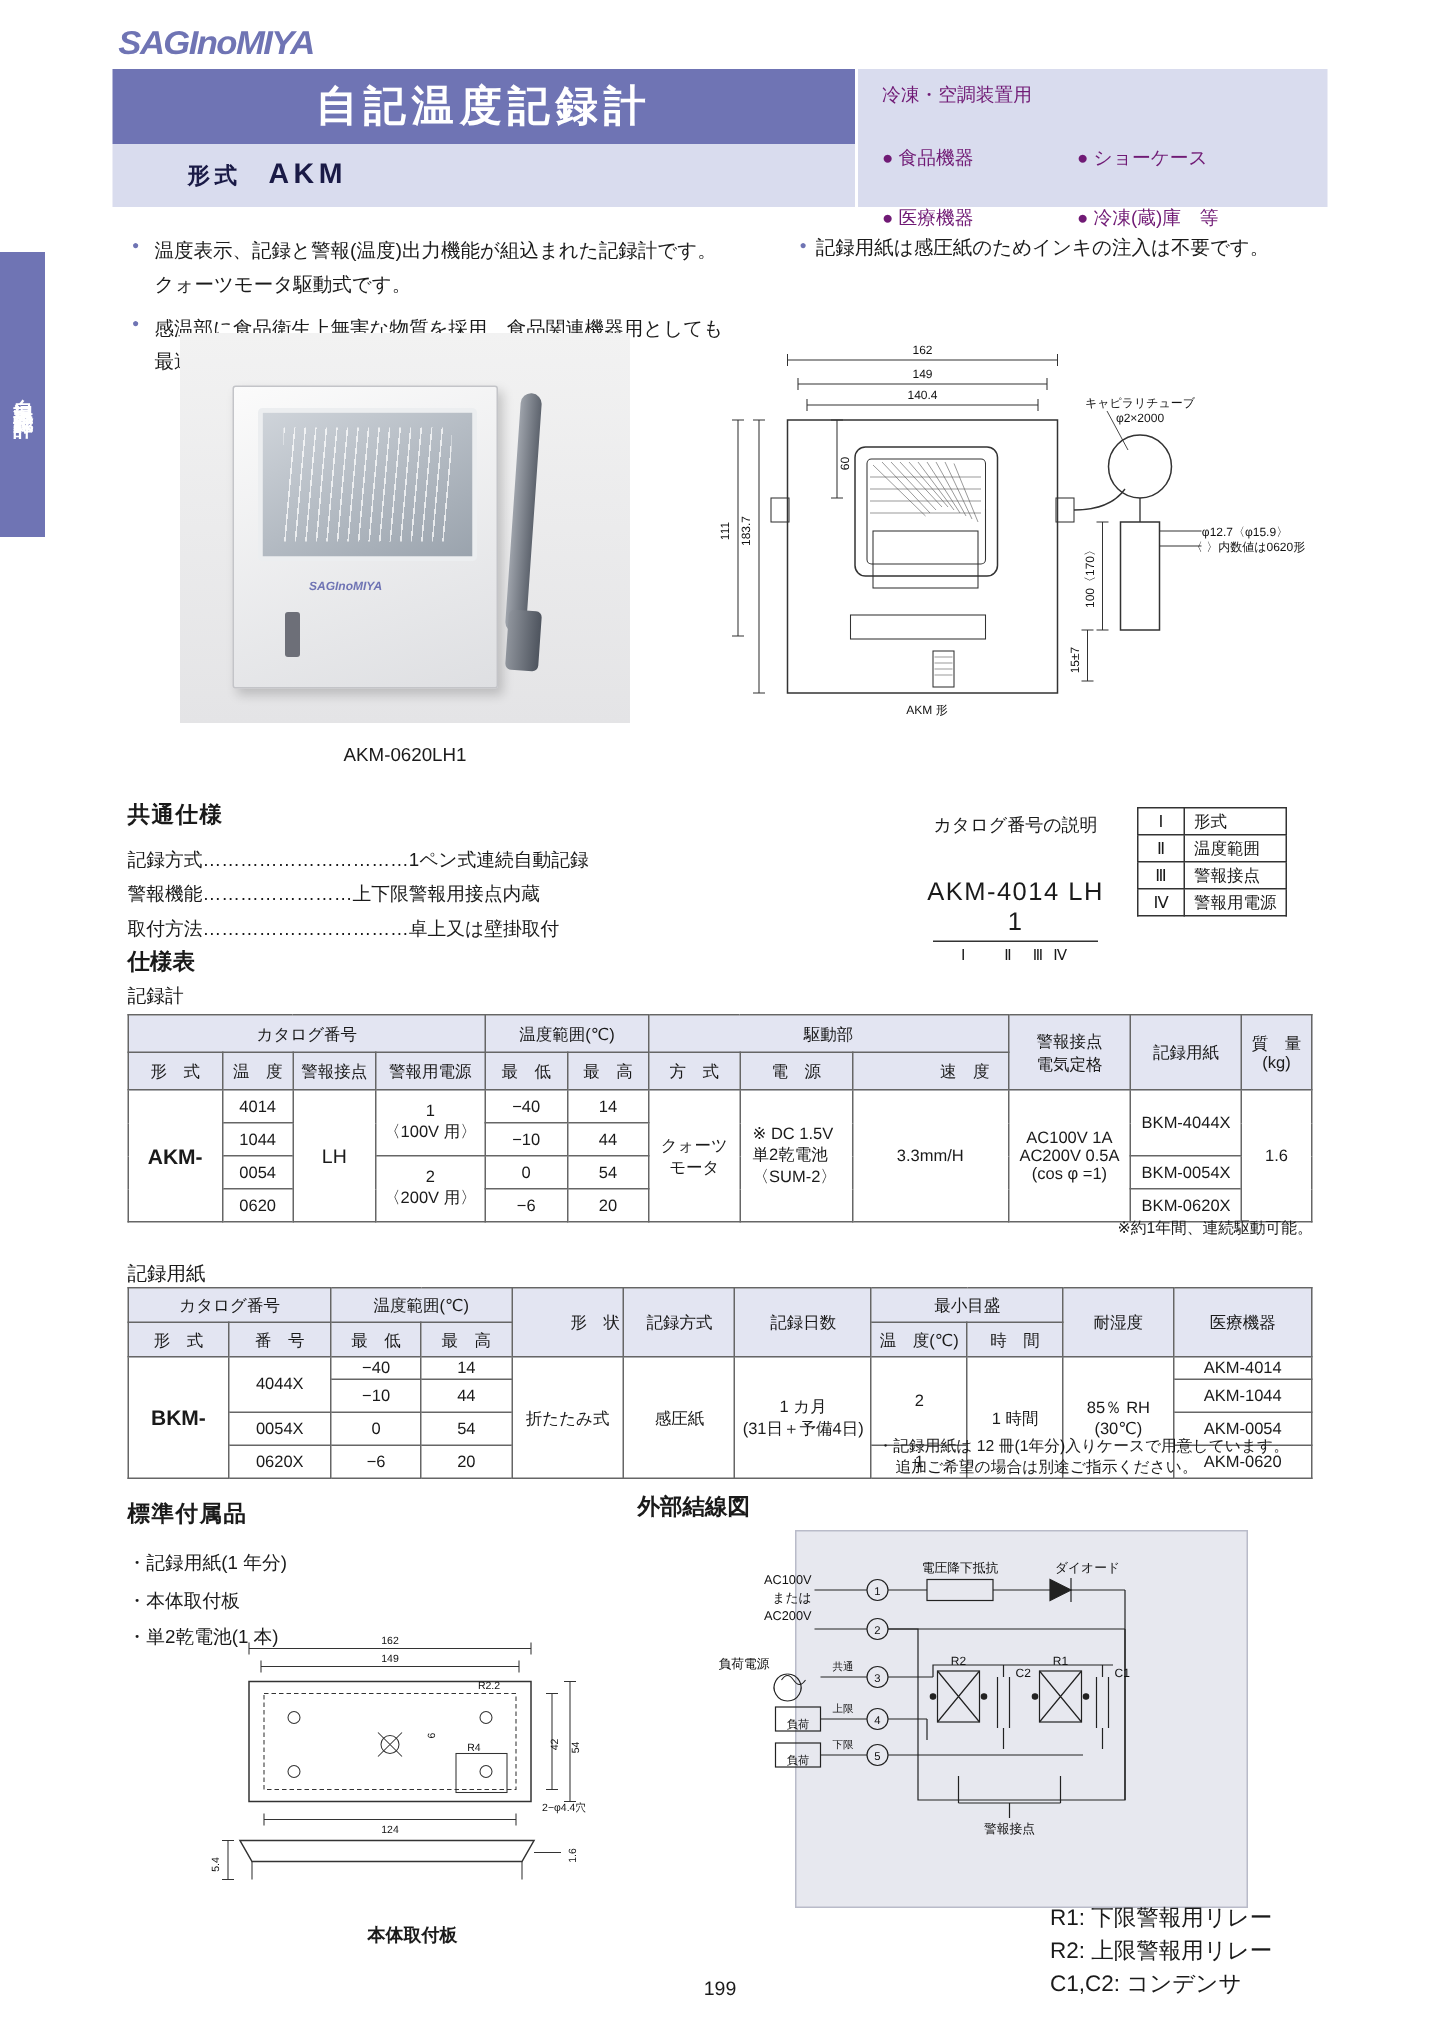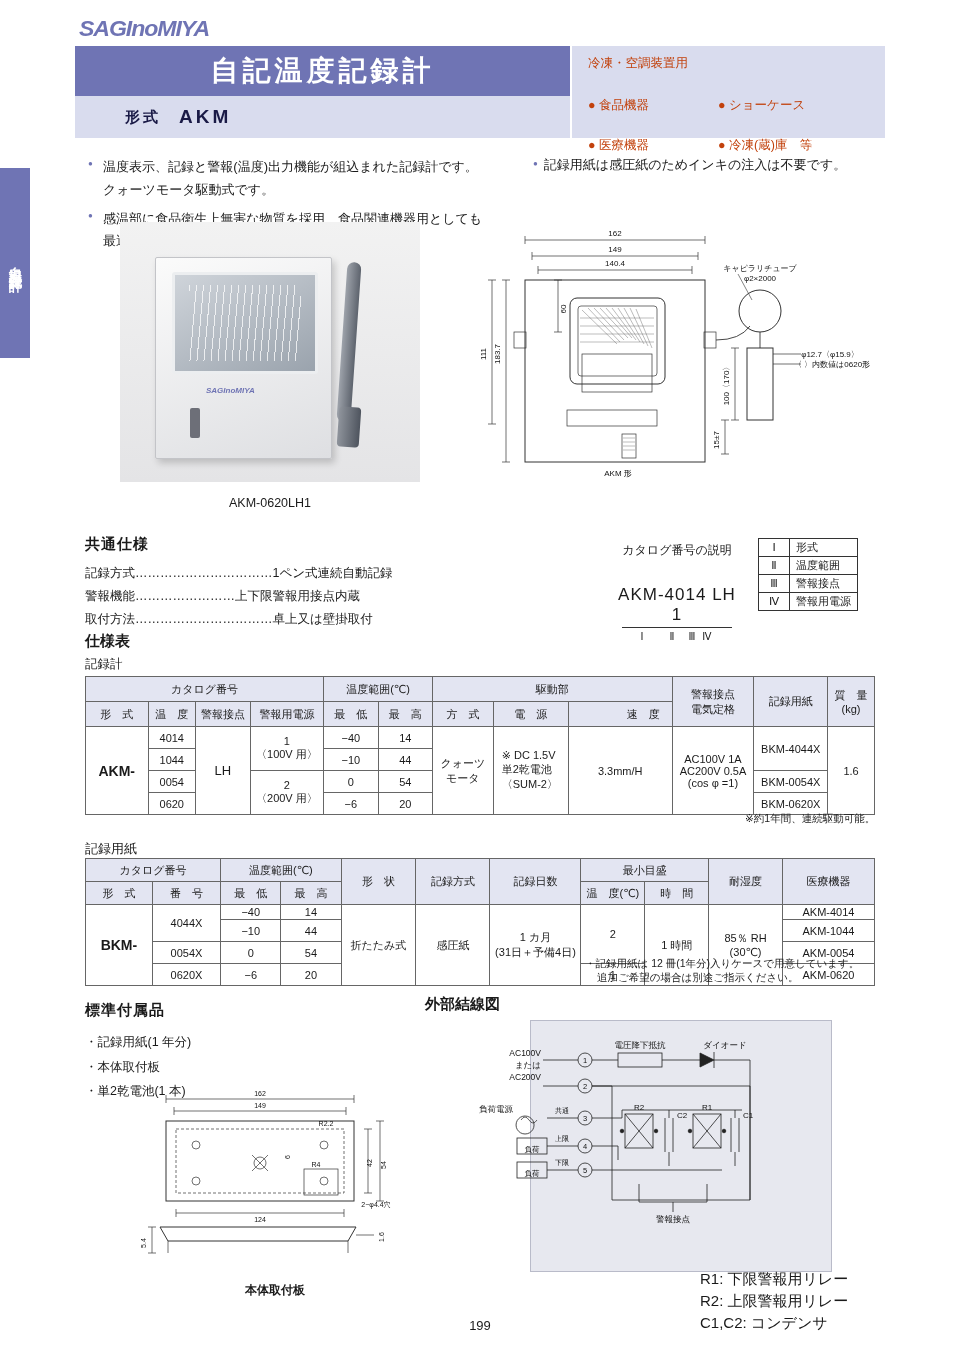--- a/index.html
+++ b/index.html
@@ -40,21 +40,21 @@
     position:absolute;left:0;top:50px;width:495px;height:42px;
     background:#d9dcee;color:#1a1a46;
     display:flex;align-items:center;
     font-size:19px;font-weight:bold;padding-left:50px;box-sizing:border-box;
     letter-spacing:3px;
   }
   .banner-left2 .kata{font-size:15px;margin-right:18px;font-weight:bold;}
   .banner-right{
     position:absolute;left:495px;top:0;width:315px;height:92px;
     background:#d9dcee;border-left:2px solid #fff;
-    box-sizing:border-box;padding:8px 0 0 16px;color:#c2410c;
+    box-sizing:border-box;padding:8px 0 0 16px;color:#701a75;
     font-size:12.5px;line-height:1.55;
   }
   .banner-right .t1{font-size:12.5px;margin-bottom:3px;}
   .br-row{display:flex;}
   .br-row span{display:inline-block;margin-top:10px;}
   .br-row .c1{width:130px;}
 
   
   .bullets{position:absolute;left:88px;top:156px;width:400px;font-size:13px;line-height:1.75;}
   .bullet{position:relative;padding-left:15px;margin-bottom:6px;}
@@ -364,21 +364,21 @@
   </tbody>
     </table>
   <div class="footnote" style="left:745px;top:812px;">※約1年間、連続駆動可能。</div>
 
   <div class="sub-h" style="left:85px;top:840px;font-size:13px;">記録用紙</div>
   <table class="gt" style="left:85px;top:858px;width:790px;">
     <tbody>
         <tr>
       <td class="hdr" colspan="2" style="height:20px;">カタログ番号</td>
       <td class="hdr" colspan="2">温度範囲(℃)</td>
-      <td class="hdr" rowspan="2" style="width:74px;">形　状</td>
+      <td class="hdr" rowspan="2" style="width:74px;text-align:right;">形　状</td>
       <td class="hdr" rowspan="2" style="width:74px;">記録方式</td>
       <td class="hdr" rowspan="2" style="width:92px;">記録日数</td>
       <td class="hdr" colspan="2">最小目盛</td>
       <td class="hdr" rowspan="2" style="width:72px;">耐湿度</td>
       <td class="hdr" rowspan="2" style="width:92px;">医療機器</td>
     </tr>
     <tr>
       <td class="hdr" style="width:64px;height:20px;">形　式</td>
       <td class="hdr" style="width:66px;">番　号</td>
       <td class="hdr" style="width:58px;">最　低</td>

